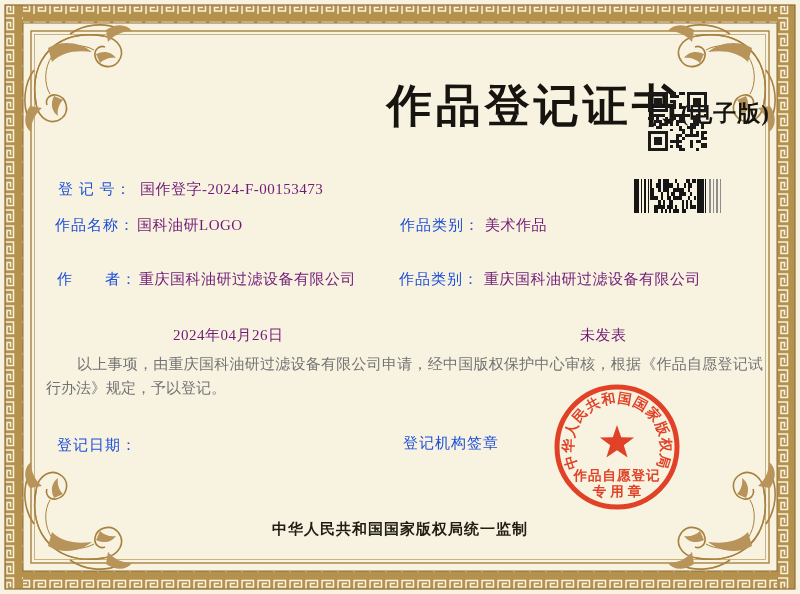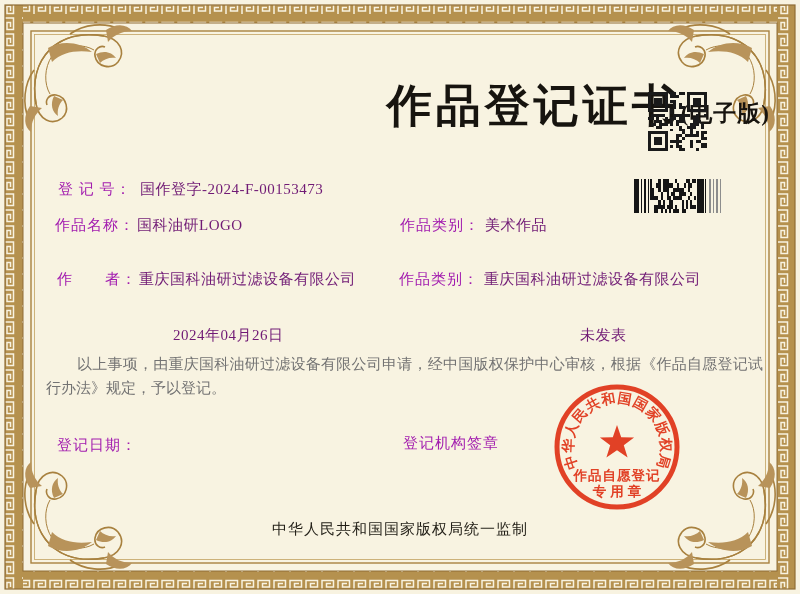--- a/index.html
+++ b/index.html
@@ -11,29 +11,29 @@
   }
   .bg-border{position:absolute;left:0;top:0;pointer-events:none;}
   .title{
     position:absolute;left:60px;right:30px;top:76px;text-align:right;
     color:#17140f;white-space:nowrap;
   }
   .t-main{font-size:45px;font-weight:bold;letter-spacing:4px;}
   .t-suffix{font-size:23px;font-weight:bold;letter-spacing:1px;}
   .qr{position:absolute;left:648px;top:92px;width:59px;height:59px;shape-rendering:crispEdges;}
   .barcode{position:absolute;left:634px;top:179px;width:90px;height:34px;shape-rendering:crispEdges;}
-  .f{position:absolute;font-size:15px;letter-spacing:1px;white-space:nowrap;color:#a21caf;}
+  .f{position:absolute;font-size:15px;letter-spacing:1px;white-space:nowrap;color:#1d4ed8;}
   .fv{position:absolute;font-size:15px;letter-spacing:0.5px;white-space:nowrap;color:#701a75;}
   .statement{
     position:absolute;left:46px;top:352px;width:717px;margin:0;
     font-size:15px;line-height:24px;text-indent:31px;color:#737373;text-align:justify;
   }
   .footer-line{
     position:absolute;left:0;right:0;top:520px;text-align:center;
-    font-size:15px;font-weight:normal;letter-spacing:1px;color:#201d15;
+    font-size:15px;font-weight:bold;letter-spacing:1px;color:#201d15;
   }
   .seal{position:absolute;left:551px;top:381px;width:132px;height:132px;opacity:0.93;}
   .seal text{font-family:"Liberation Serif","DejaVu Serif",serif;}
 </style>
 </head>
 <body>
 
 <div class="page">
 
   <svg class="bg-border" width="800" height="594" viewBox="0 0 800 594" aria-hidden="true">

